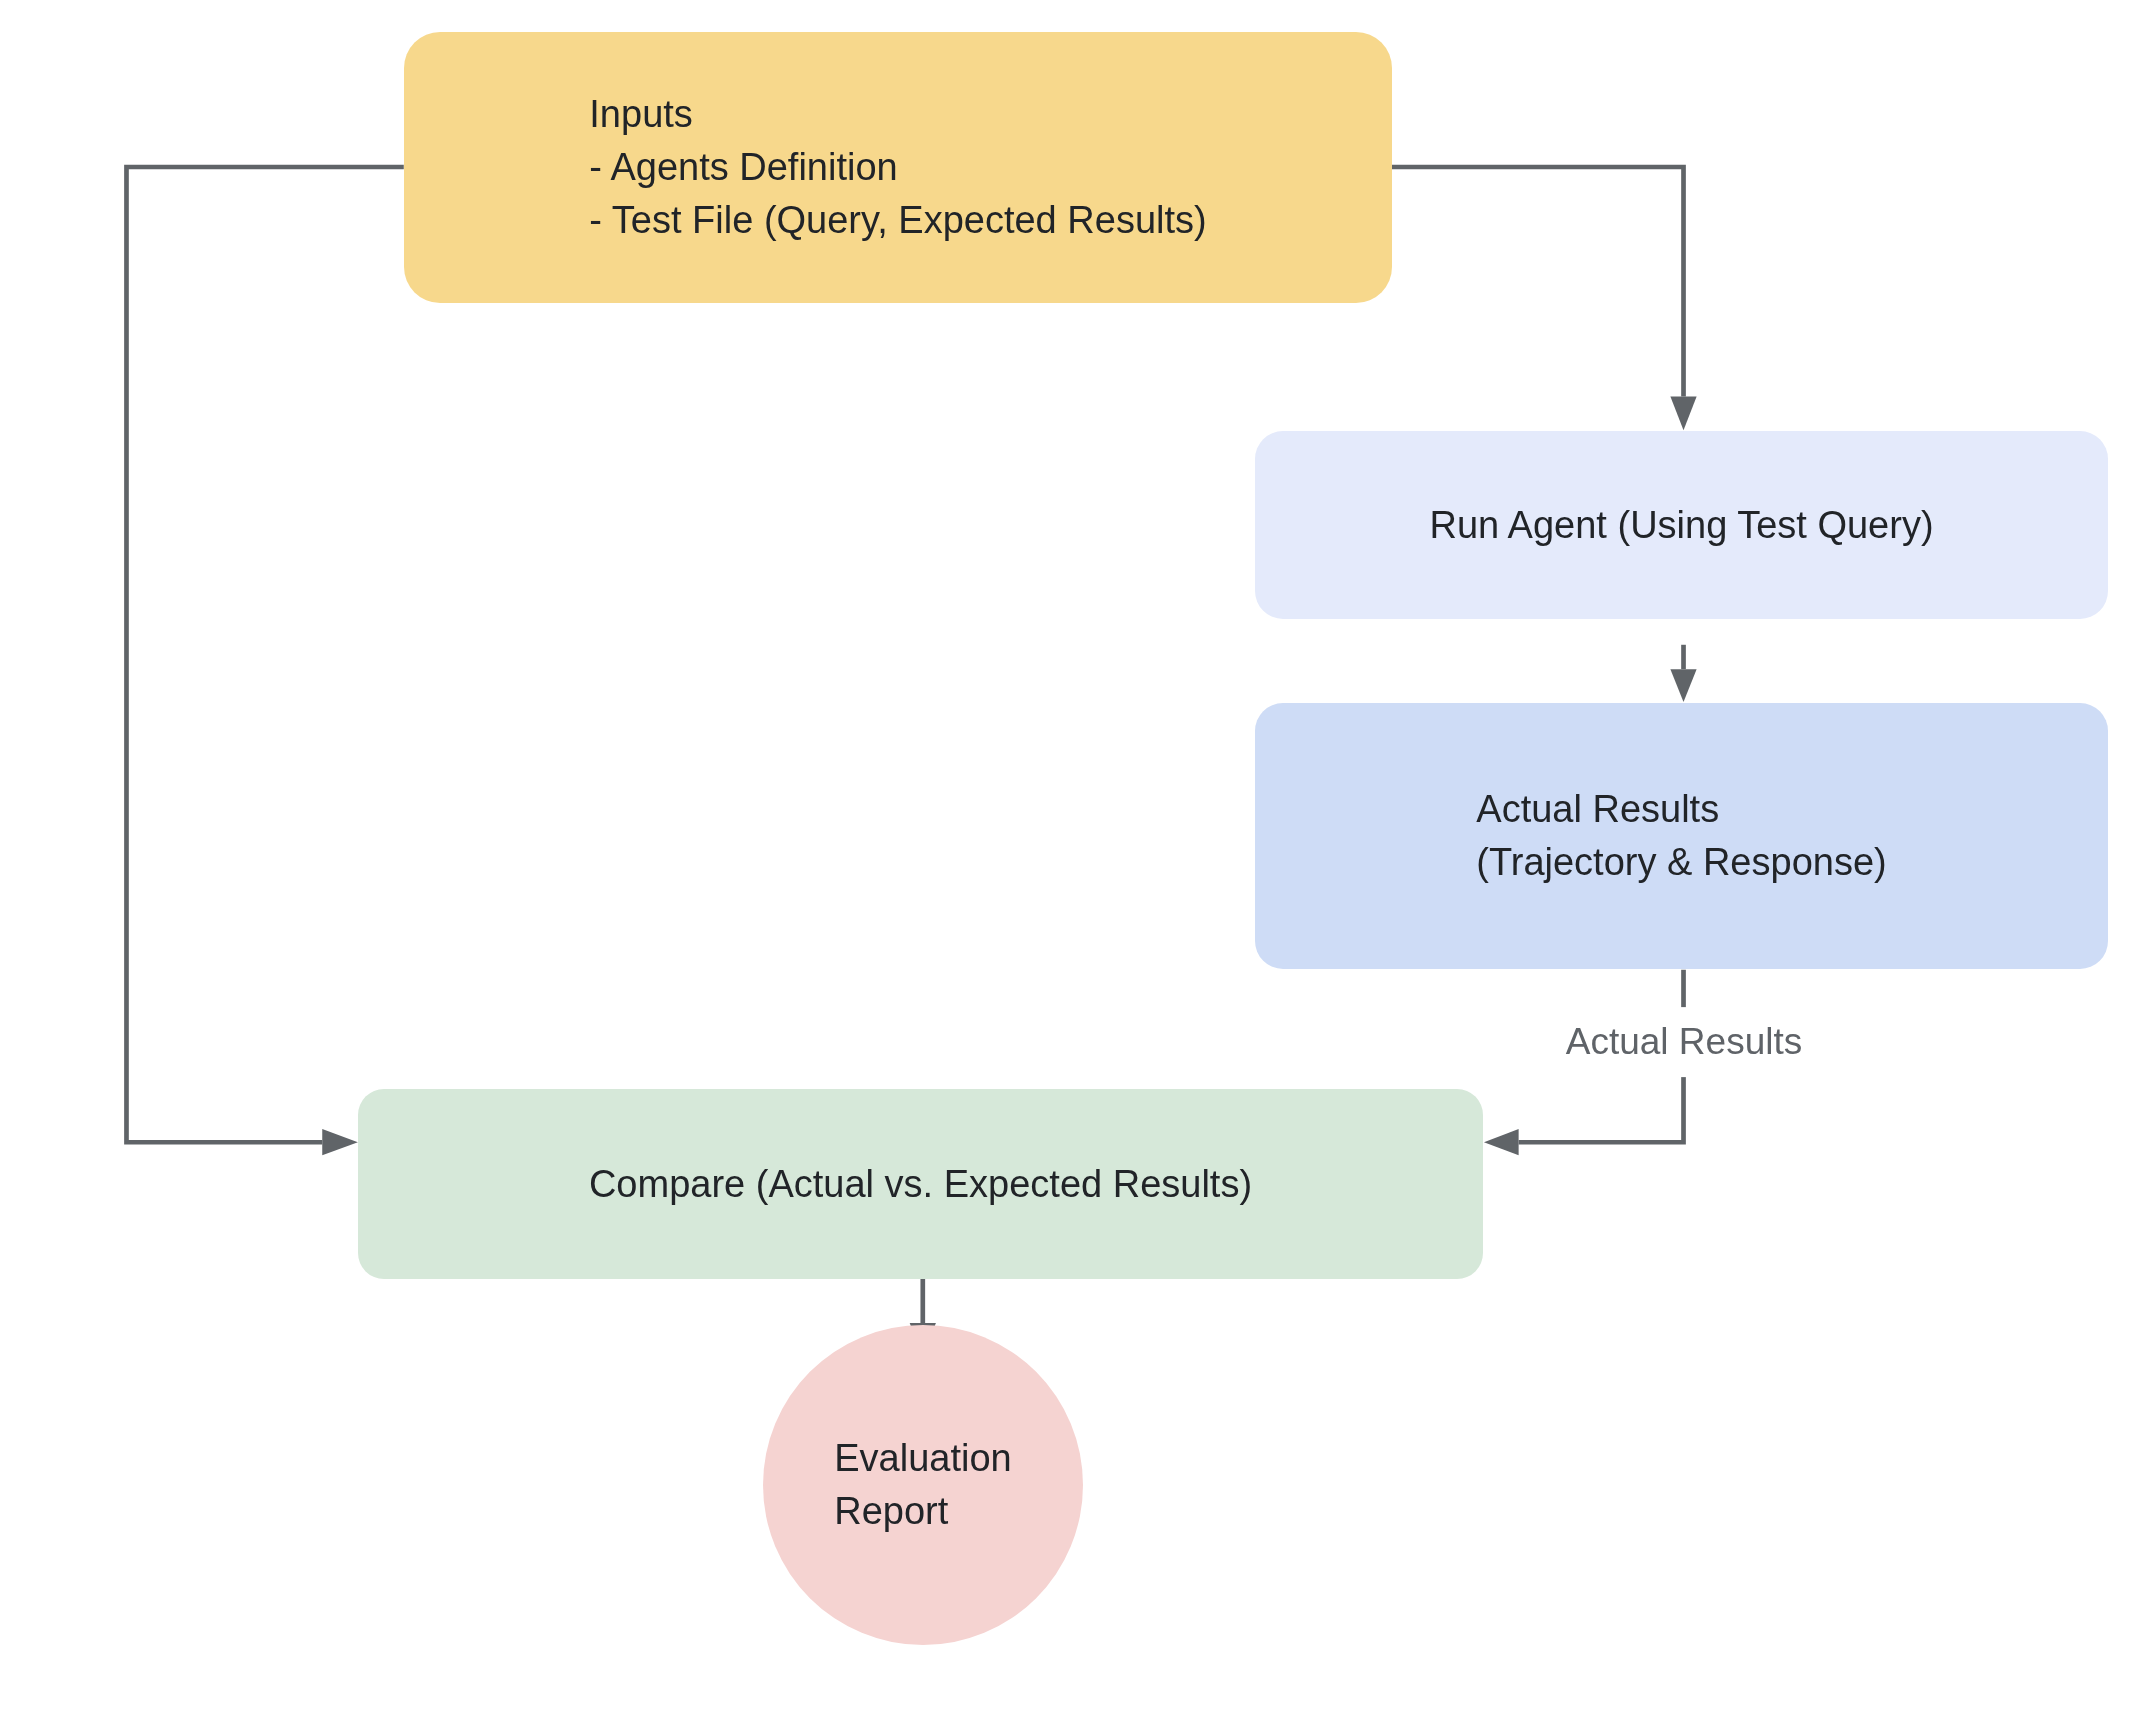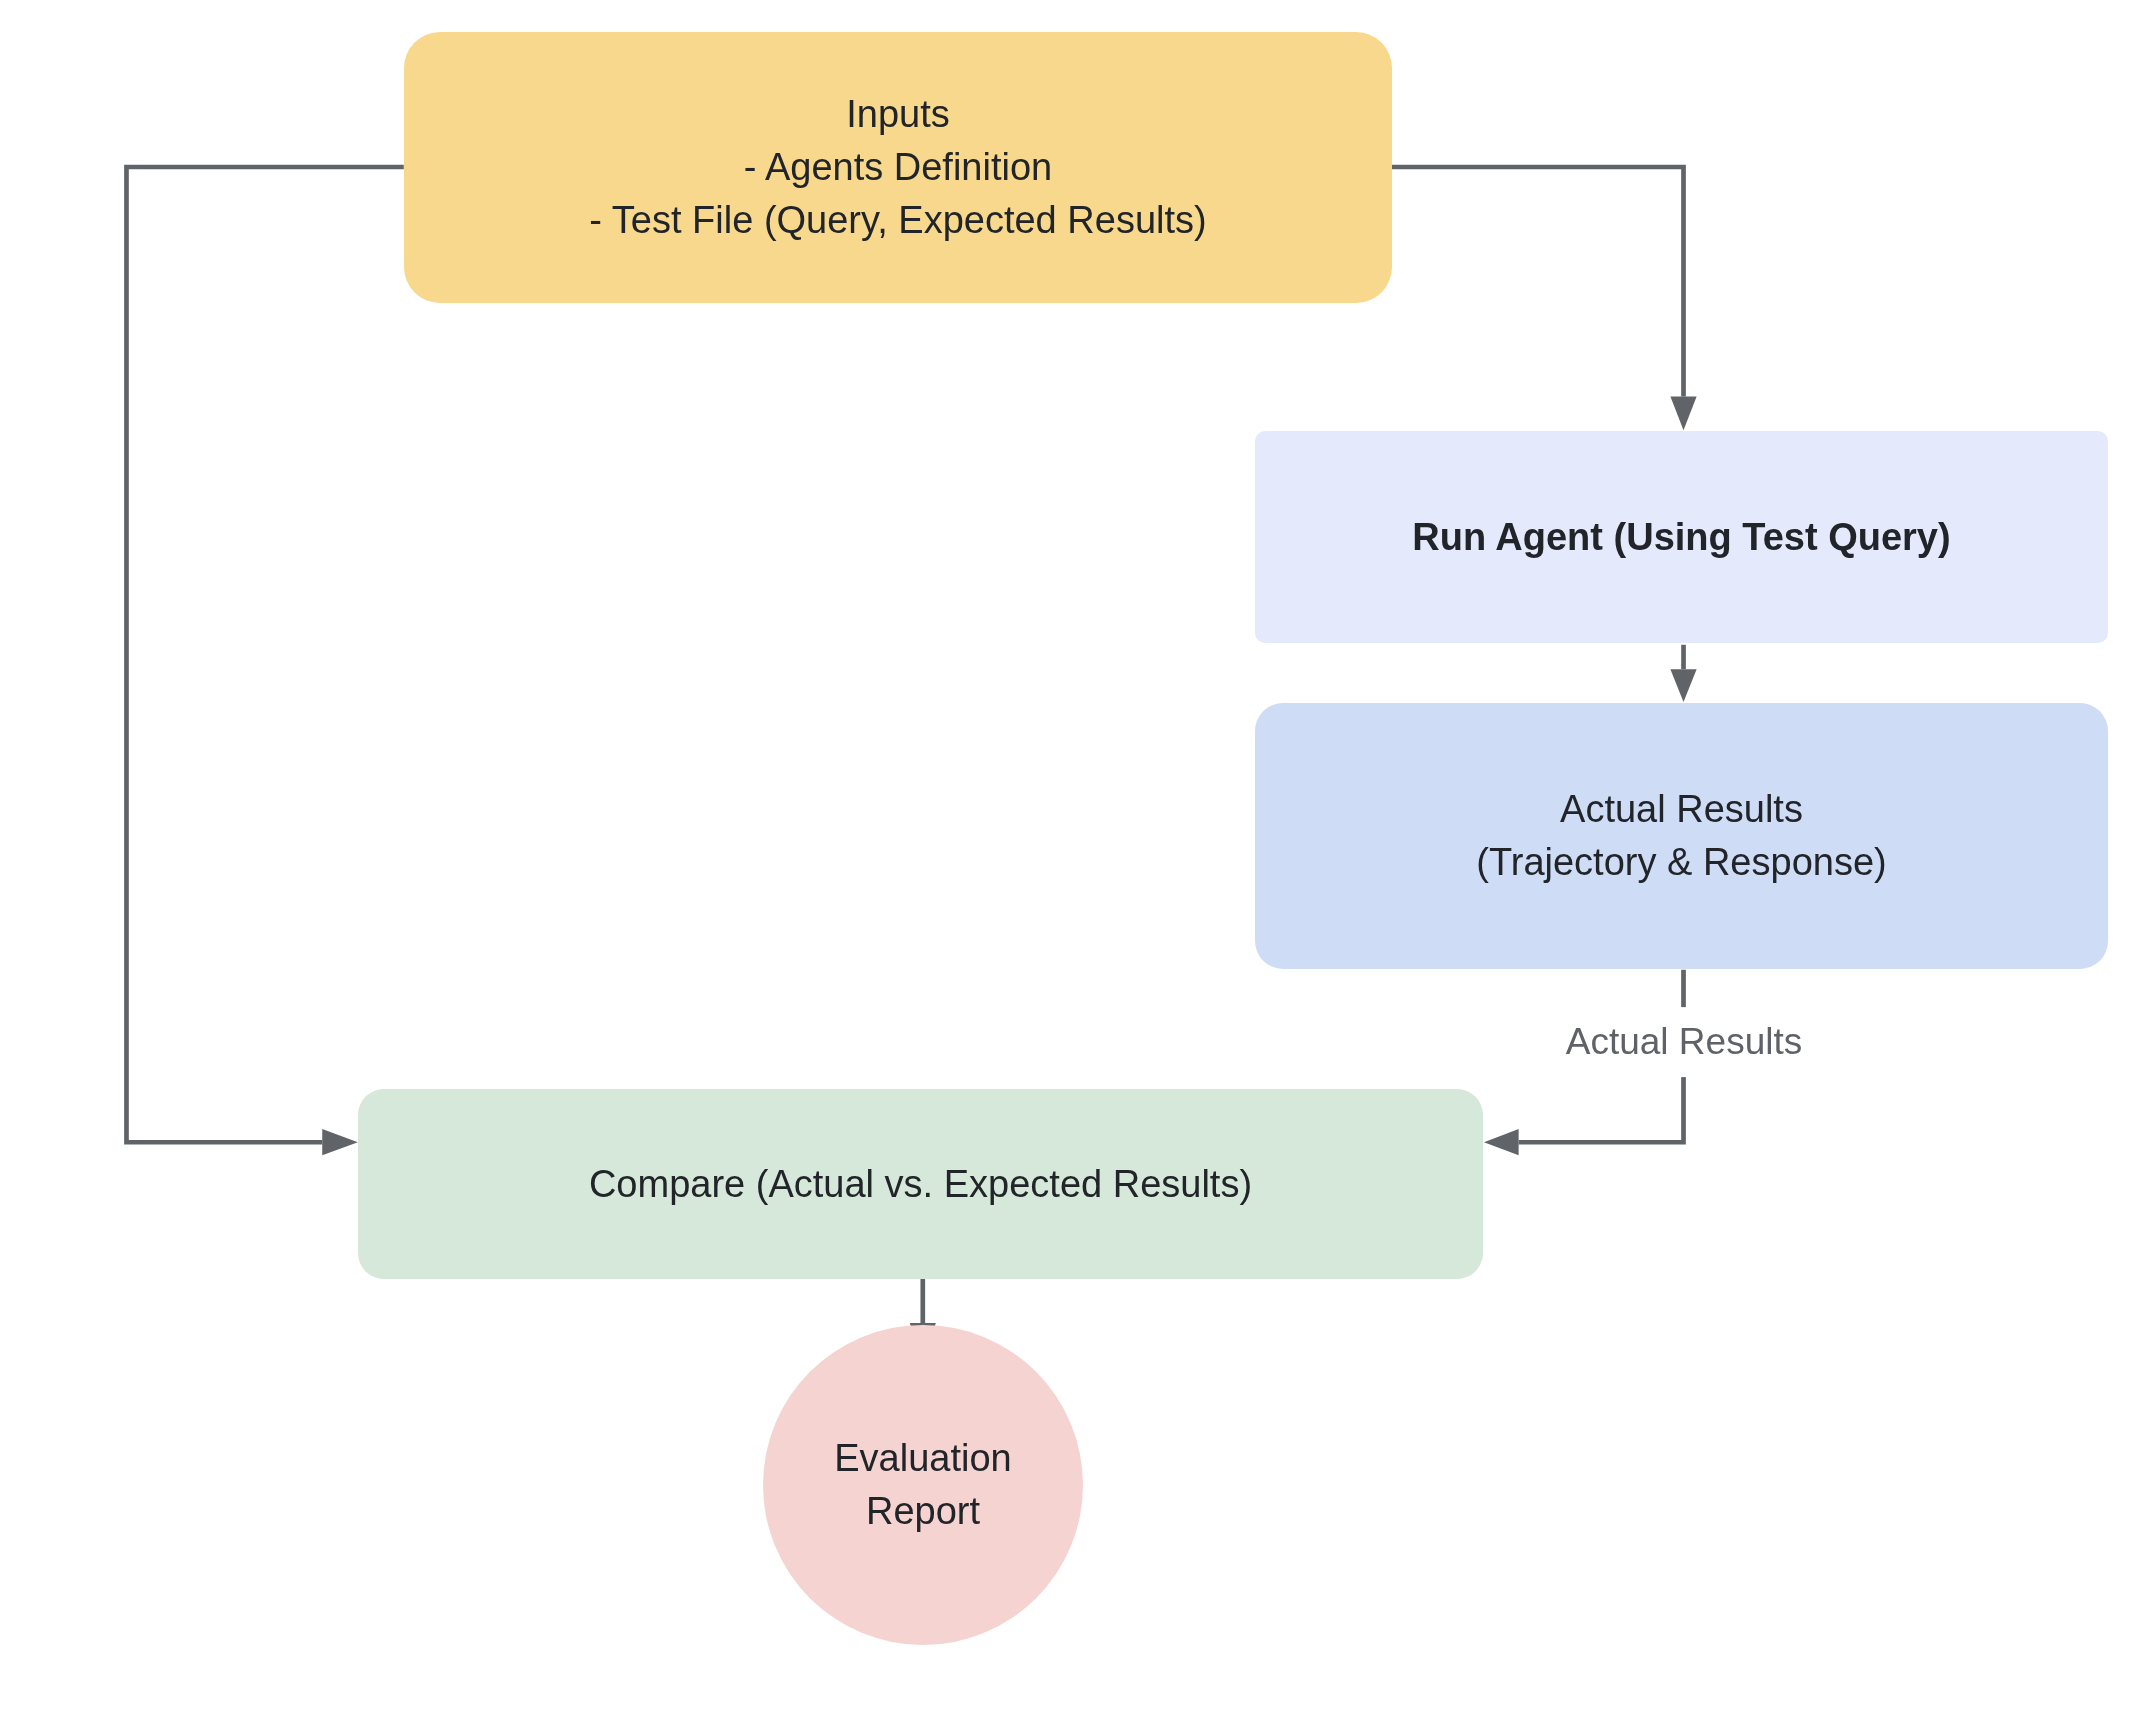--- a/index.html
+++ b/index.html
@@ -38,38 +38,36 @@
   }
   svg.connectors .head {
     fill: var(--line);
     stroke: none;
   }
   .node {
     position: absolute;
     display: flex;
     align-items: center;
     justify-content: center;
-    text-align: center;
     white-space: pre-line;
     color: var(--node_text);
     font-size: 38px;
     line-height: 53px;
   }
   .node-inputs {
     left: 404px; top: 32px;
     width: 988px; height: 271px;
     background: var(--inputs_fill);
     border-radius: 36px;
   }
   .node-run-agent {
     left: 1255px; top: 431px;
-    width: 853px; height: 212px;
+    width: 853px; height: 188px;
     background: var(--run_agent_fill);
-    border-radius: 10px;
-    font-weight: bold;
+    border-radius: 28px;
   }
   .node-actual-results {
     left: 1255px; top: 703px;
     width: 853px; height: 266px;
     background: var(--actual_results_fill);
     border-radius: 28px;
   }
   .node-compare {
     left: 358px; top: 1049px;
     width: 1125px; height: 190px;

